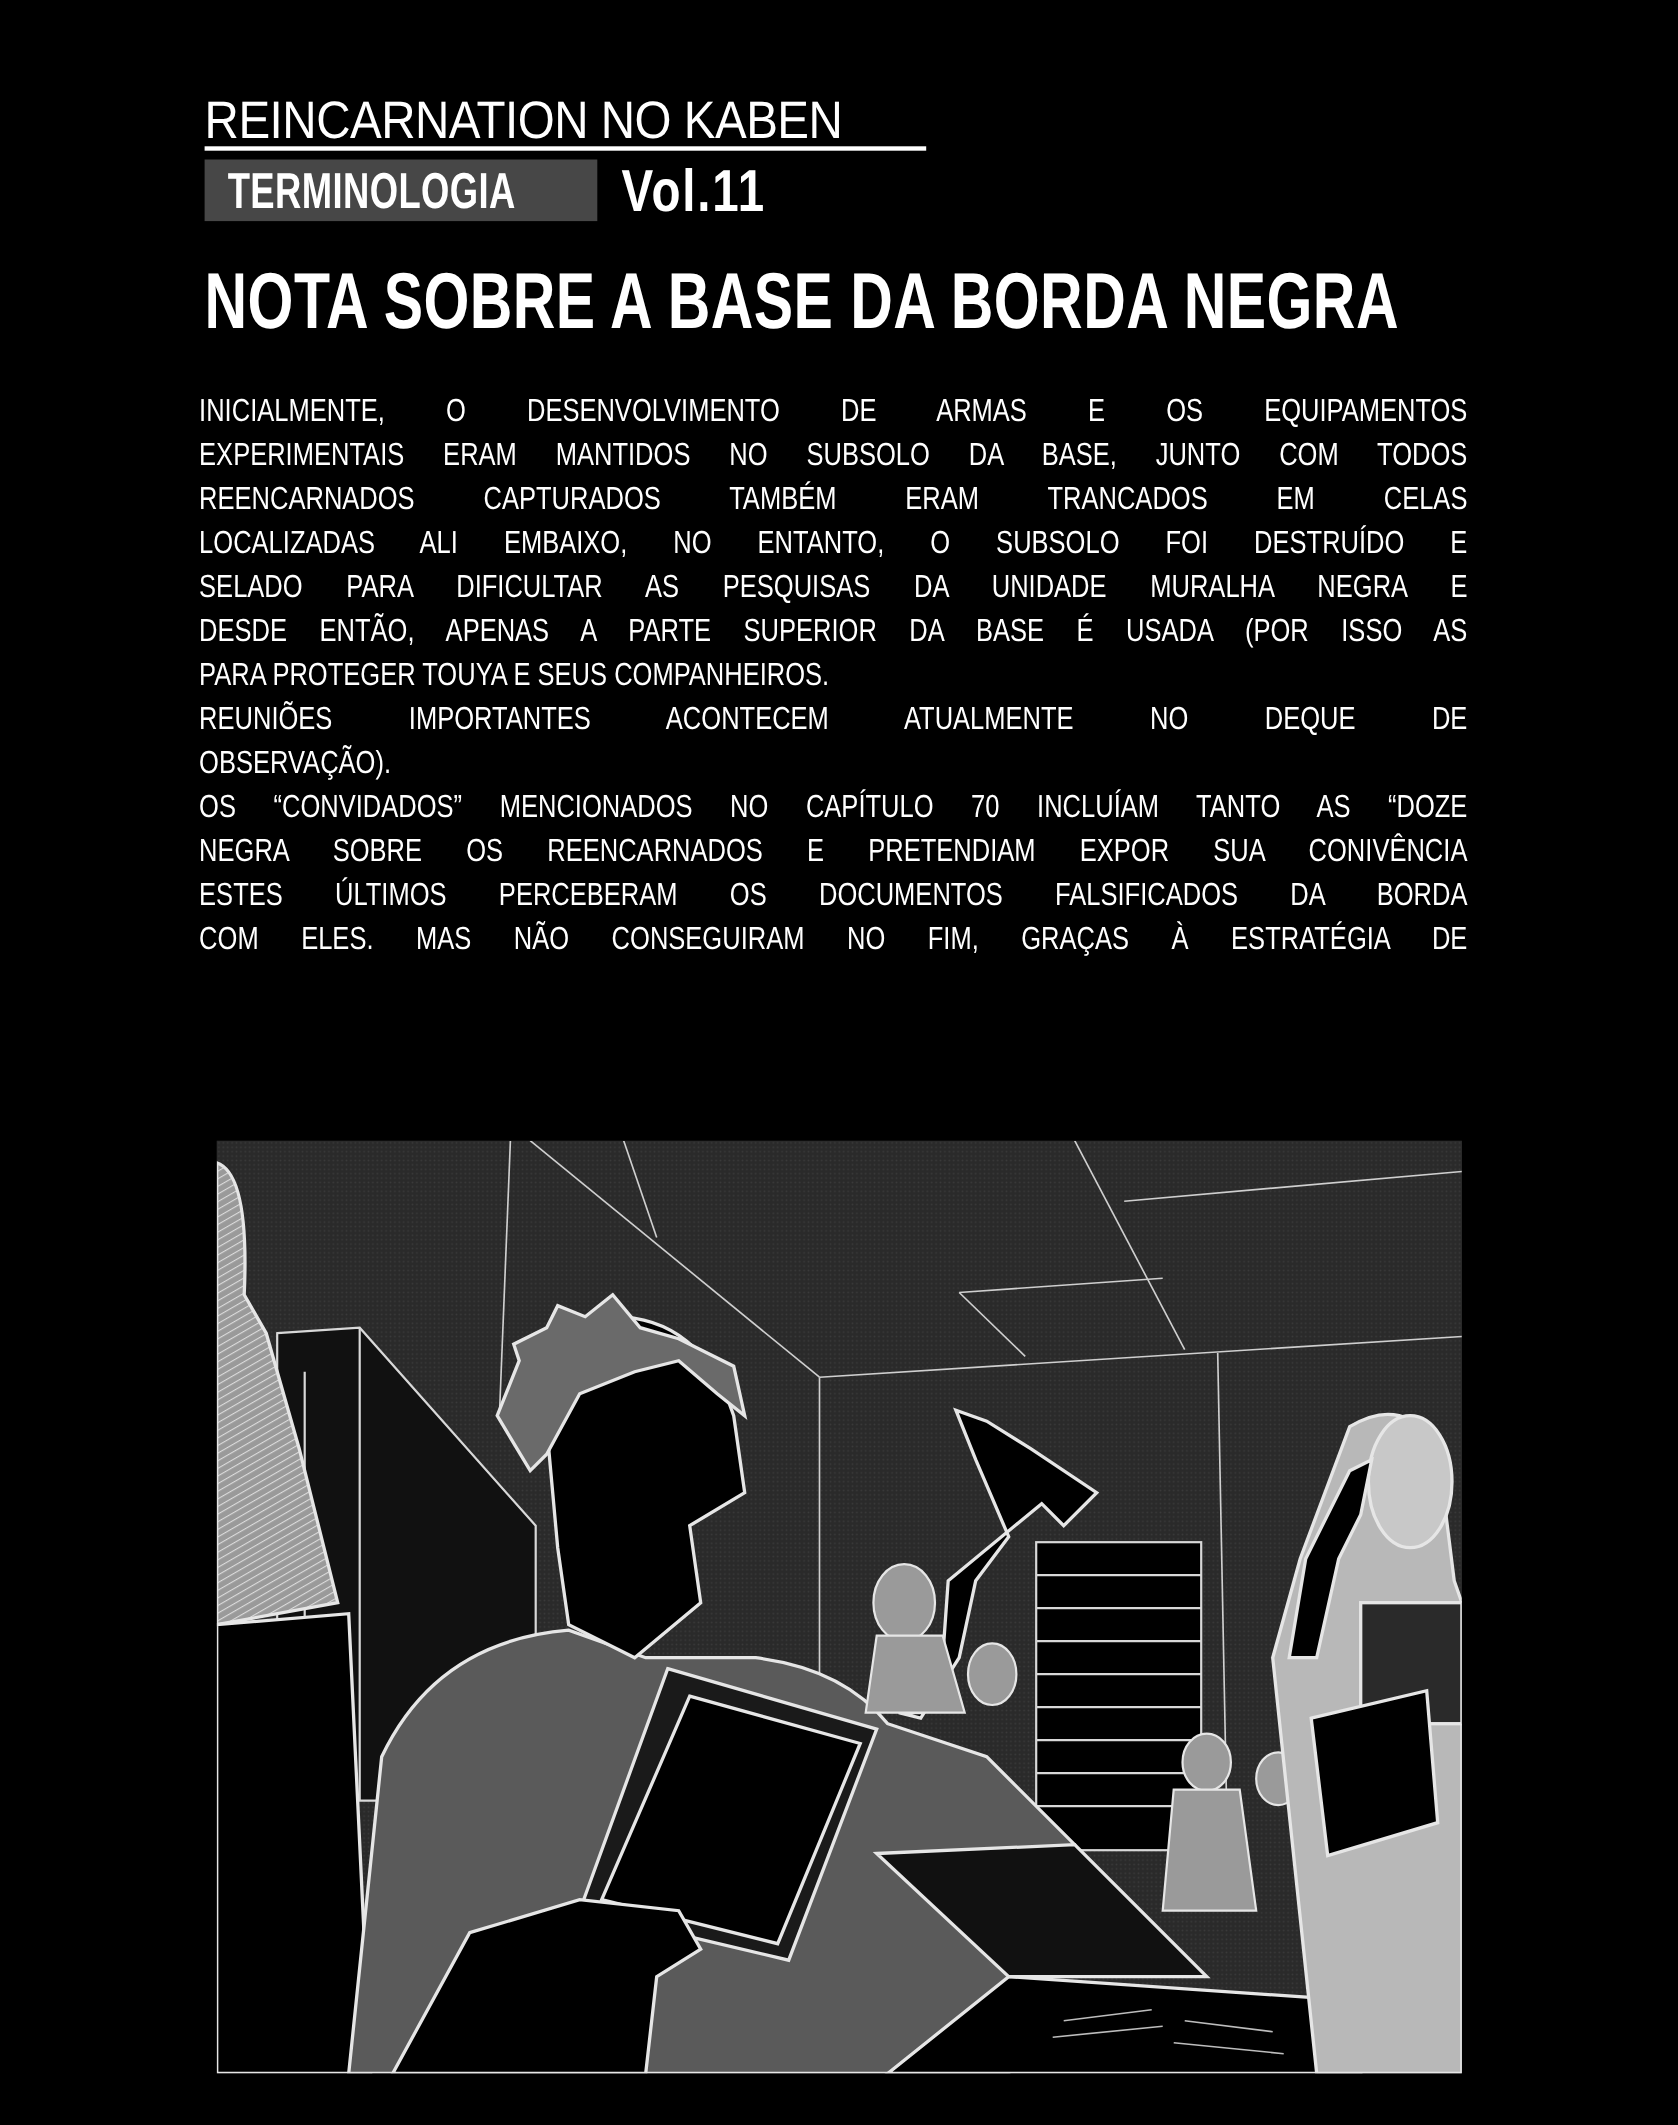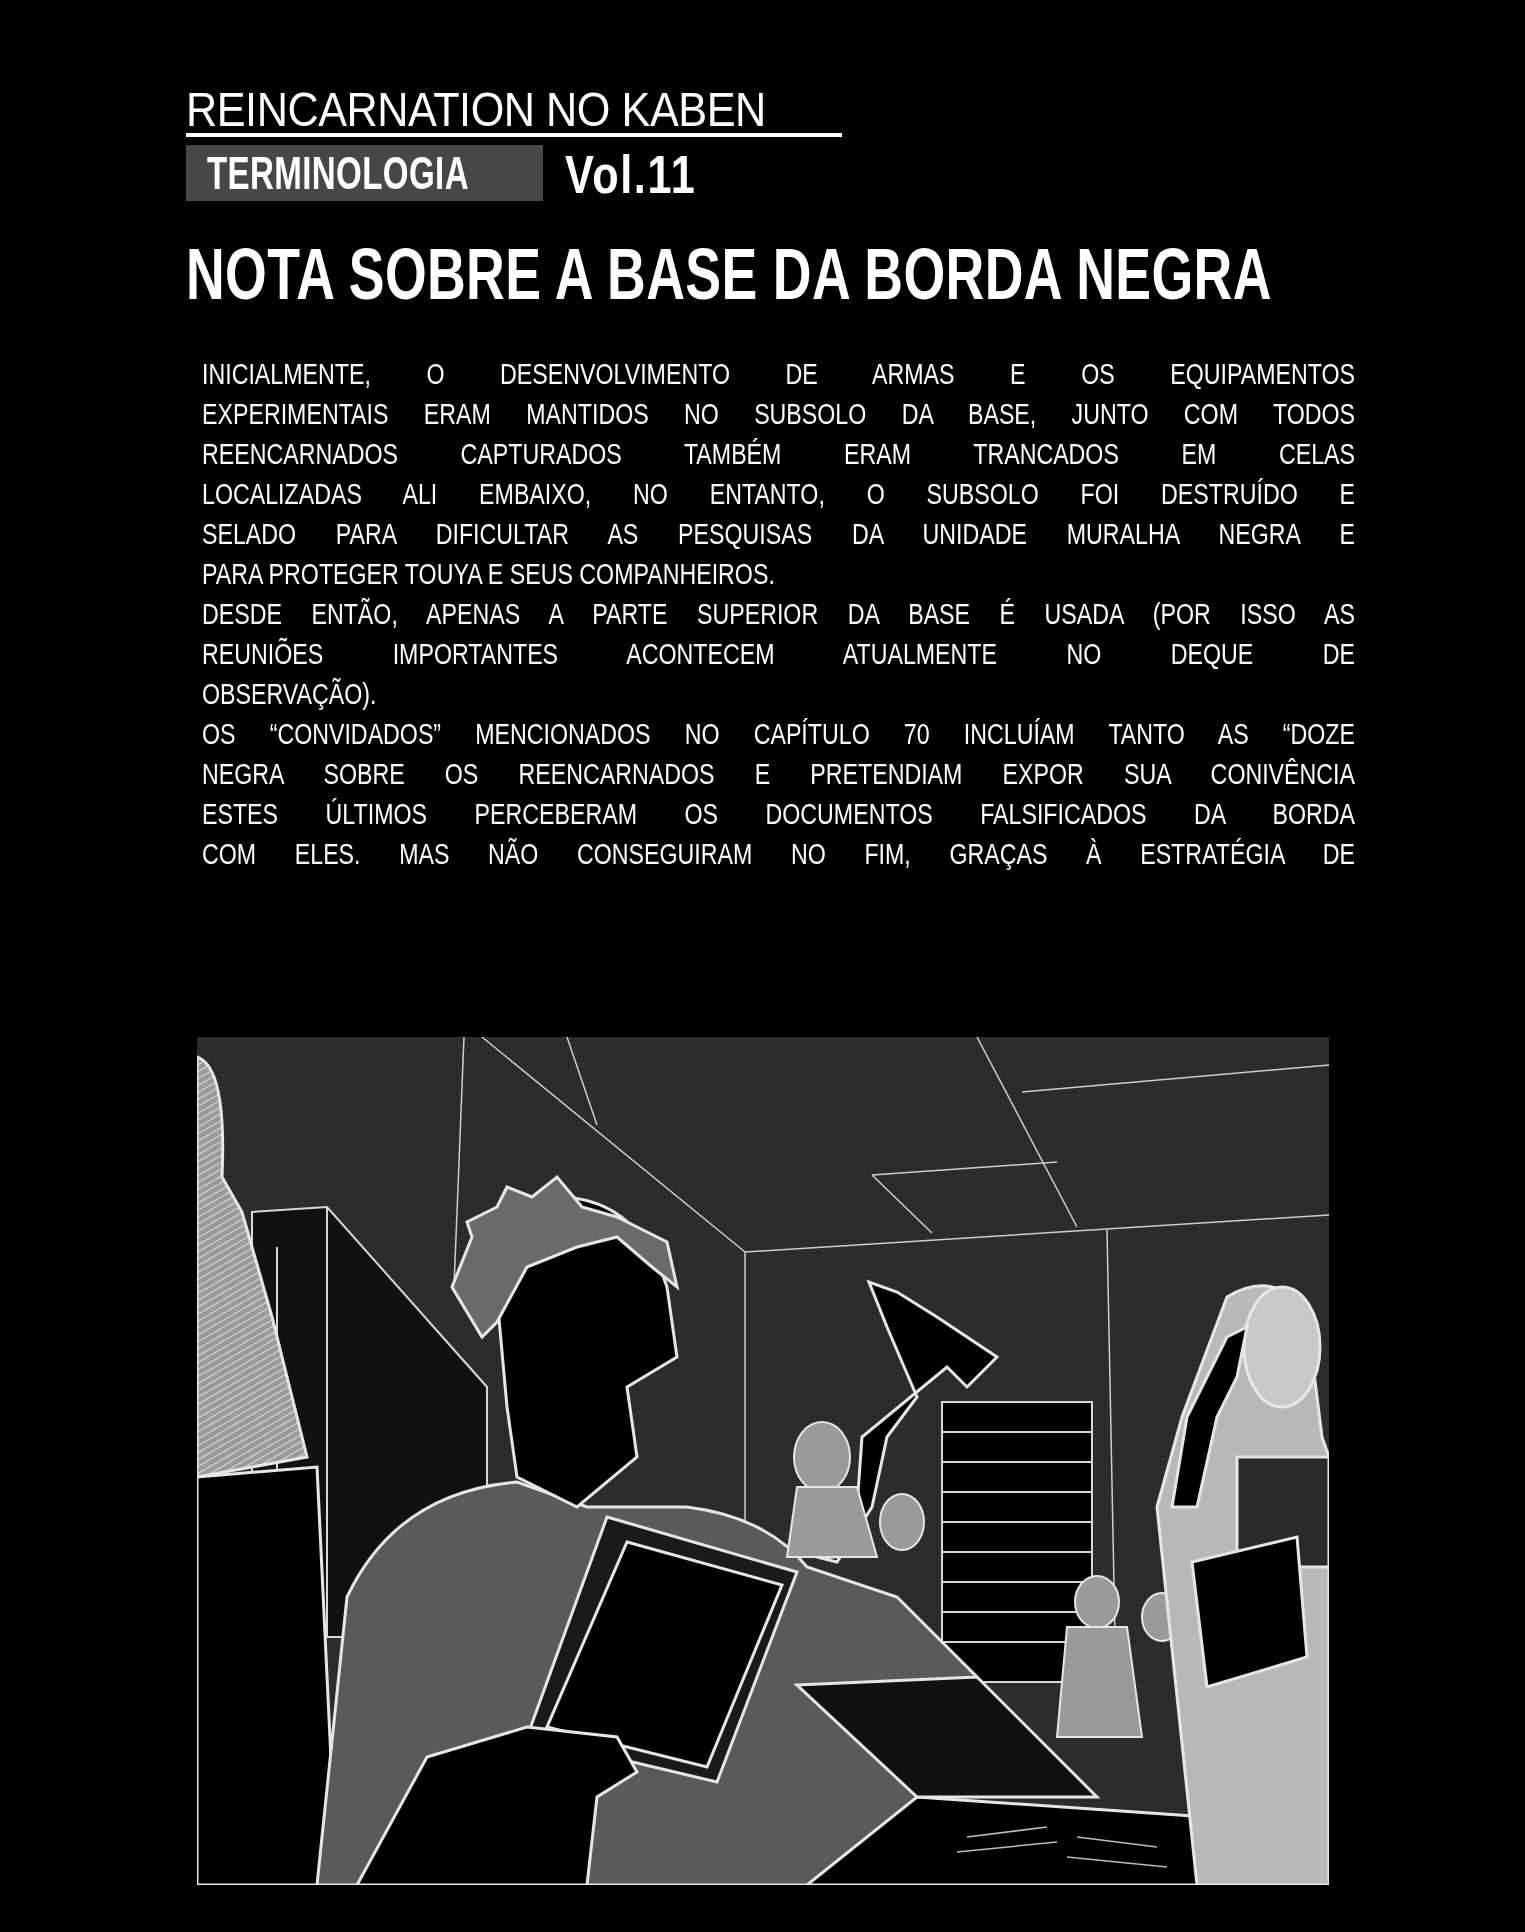--- a/index.html
+++ b/index.html
@@ -3,21 +3,21 @@
 <meta charset="utf-8">
 <style>
   html, body { margin:0; padding:0; background:#000; }
   body { width:1525px; height:1932px; position:relative; overflow:hidden; font-family:"Liberation Sans", sans-serif; color:#fff; }
   .series-title { position:absolute; left:186px; top:84px; font-family:"Liberation Sans", sans-serif; font-size:48px; line-height:52px; letter-spacing:-0.5px; transform:scaleX(0.90); transform-origin:left top; color:#fff; white-space:nowrap; }
   .rule { position:absolute; left:186px; top:133px; width:656px; height:4px; background:#fff; }
   .section-box { position:absolute; left:186px; top:145px; width:357px; height:56px; background:#474747; }
   .section-label { position:absolute; left:207px; top:147px; font-family:"Liberation Sans", sans-serif; font-weight:bold; font-size:46px; line-height:52px; transform:scaleX(0.72); transform-origin:left top; white-space:nowrap; color:#fff; letter-spacing:0.5px; }
   .vol-label { position:absolute; left:565px; top:146px; font-family:"Liberation Sans", sans-serif; font-weight:bold; font-size:54px; line-height:56px; transform:scaleX(0.80); transform-origin:left top; white-space:nowrap; color:#fff; letter-spacing:2px; }
   .page-title { position:absolute; left:186px; top:236px; font-family:"Liberation Sans", sans-serif; font-weight:bold; font-size:72px; line-height:76px; transform:scaleX(0.745); transform-origin:left top; white-space:nowrap; color:#fff; letter-spacing:0.5px; }
-  .body-text { position:absolute; left:202px; top:354px; width:1153px; }
+  .body-text { position:absolute; left:181px; top:354px; width:1153px; }
   .body-line { display:block; height:40px; line-height:40px; font-family:"Liberation Sans", sans-serif; font-size:29px; color:#fff; white-space:nowrap; overflow:visible; }
   .body-line .inner { display:inline-block; transform-origin:left center; }
   .just { text-align:justify; text-align-last:justify; }
   .panel { position:absolute; left:197px; top:1037px; width:1132px; height:848px; background:#2a2a2a; overflow:hidden; }
   .panel svg { display:block; width:1132px; height:848px; }
 </style>
 </head>
 <body>
 
 <div>
@@ -30,22 +30,22 @@
   <div class="vol-label">Vol.11</div>
 
   <div class="page-title">NOTA SOBRE A BASE DA BORDA NEGRA</div>
 
   <div class="body-text">
     <span class="body-line just"><span class="inner" style="transform: scaleX(0.8); word-spacing: 61.3995px;">INICIALMENTE, O DESENVOLVIMENTO DE ARMAS E OS EQUIPAMENTOS</span></span>
     <span class="body-line just"><span class="inner" style="transform: scaleX(0.8); word-spacing: 36.1198px;">EXPERIMENTAIS ERAM MANTIDOS NO SUBSOLO DA BASE, JUNTO COM TODOS</span></span>
     <span class="body-line just"><span class="inner" style="transform: scaleX(0.8); word-spacing: 70.2083px;">REENCARNADOS CAPTURADOS TAMBÉM ERAM TRANCADOS EM CELAS</span></span>
     <span class="body-line just"><span class="inner" style="transform: scaleX(0.8); word-spacing: 44.2326px;">LOCALIZADAS ALI EMBAIXO, NO ENTANTO, O SUBSOLO FOI DESTRUÍDO E</span></span>
     <span class="body-line just"><span class="inner" style="transform: scaleX(0.8); word-spacing: 41.6007px;">SELADO PARA DIFICULTAR AS PESQUISAS DA UNIDADE MURALHA NEGRA E</span></span>
+    <span class="body-line just"><span class="inner" style="transform: scaleX(0.8); word-spacing: 28.8672px;">DESDE ENTÃO, APENAS A PARTE SUPERIOR DA BASE É USADA (POR ISSO AS</span></span>
     <span class="body-line"><span class="inner" style="transform: scaleX(0.8);">PARA PROTEGER TOUYA E SEUS COMPANHEIROS.</span></span>
-    <span class="body-line just"><span class="inner" style="transform: scaleX(0.8); word-spacing: 28.8672px;">DESDE ENTÃO, APENAS A PARTE SUPERIOR DA BASE É USADA (POR ISSO AS</span></span>
     <span class="body-line just"><span class="inner" style="transform: scaleX(0.8); word-spacing: 78.8047px;">REUNIÕES IMPORTANTES ACONTECEM ATUALMENTE NO DEQUE DE</span></span>
     <span class="body-line"><span class="inner" style="transform: scaleX(0.8);">OBSERVAÇÃO).</span></span>
     <span class="body-line just"><span class="inner" style="transform: scaleX(0.8); word-spacing: 34.6319px;">OS “CONVIDADOS” MENCIONADOS NO CAPÍTULO 70 INCLUÍAM TANTO AS “DOZE</span></span>
     <span class="body-line just"><span class="inner" style="transform: scaleX(0.8); word-spacing: 42.1758px;">NEGRA SOBRE OS REENCARNADOS E PRETENDIAM EXPOR SUA CONIVÊNCIA</span></span>
     <span class="body-line just"><span class="inner" style="transform: scaleX(0.8); word-spacing: 51.3504px;">ESTES ÚLTIMOS PERCEBERAM OS DOCUMENTOS FALSIFICADOS DA BORDA</span></span>
     <span class="body-line just"><span class="inner" style="transform: scaleX(0.8); word-spacing: 40.2453px;">COM ELES. MAS NÃO CONSEGUIRAM NO FIM, GRAÇAS À ESTRATÉGIA DE</span></span>
   </div>
 
   <div class="panel">
     <svg viewBox="0 0 1132 848" xmlns="http://www.w3.org/2000/svg">

